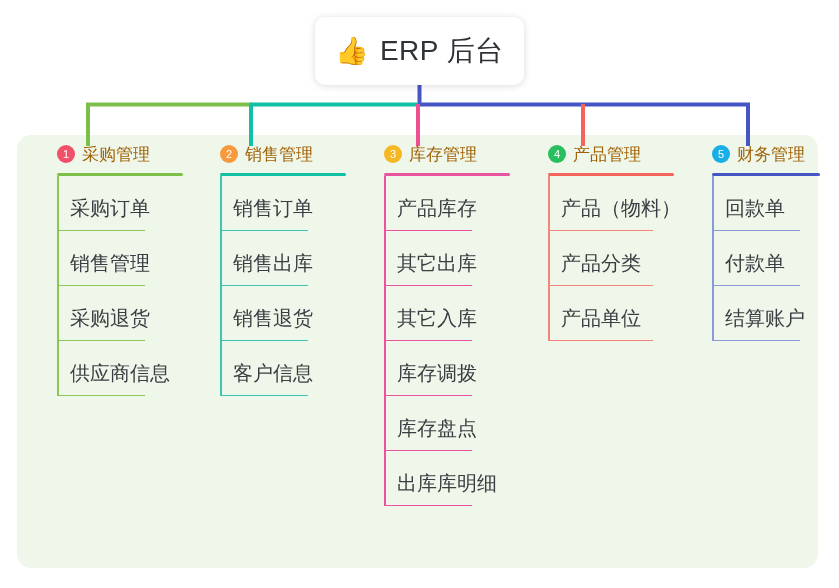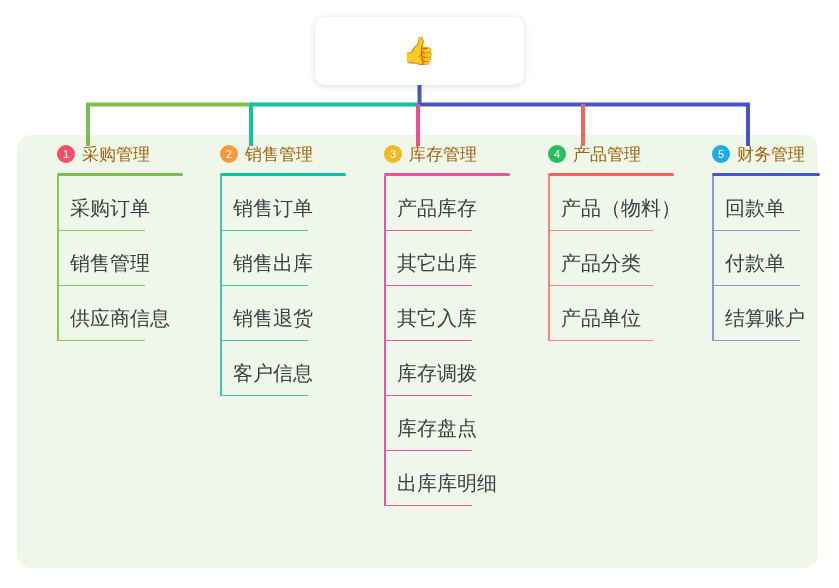--- a/index.html
+++ b/index.html
@@ -163,20 +163,21 @@
 
     <line x1="88" y1="104" x2="88" y2="146" stroke="#7cc04b" stroke-width="4"></line>
     <line x1="251" y1="104" x2="251" y2="146" stroke="#12c0a4" stroke-width="4"></line>
     <line x1="418" y1="104" x2="418" y2="146" stroke="#ed4f91" stroke-width="4"></line>
     <line x1="583" y1="104" x2="583" y2="146" stroke="#f4645c" stroke-width="4"></line>
     <line x1="748" y1="104" x2="748" y2="146" stroke="#4655c4" stroke-width="4"></line>
   </svg>
 
   <div class="root-node">
     <span class="root-emoji">👍</span>
+    <span class="root-title">ERP 后台</span>
   </div>
 
   <div class="columns">
       <div class="column" style="left: 20px;">
         <div class="col-header">
           <span class="badge" style="background: rgb(240, 80, 106);">1</span>
           <span class="col-title">采购管理</span>
         </div>
         <div class="col-rule" style="background: rgb(124, 192, 75); width: 126px;"></div>
         <div class="items">
@@ -185,20 +186,25 @@
             <div class="item-label">采购订单</div>
             <div class="item-rule" style="background: rgb(140, 198, 87); width: 88px;"></div>
           </div>
           <div class="item">
             <div class="item-stem" style="background: rgb(140, 198, 87);"></div>
             <div class="item-label">销售管理</div>
             <div class="item-rule" style="background: rgb(140, 198, 87); width: 88px;"></div>
           </div>
           <div class="item">
             <div class="item-stem" style="background: rgb(140, 198, 87);"></div>
+            <div class="item-label">采购退货</div>
+            <div class="item-rule" style="background: rgb(140, 198, 87); width: 88px;"></div>
+          </div>
+          <div class="item">
+            <div class="item-stem" style="background: rgb(140, 198, 87);"></div>
             <div class="item-label">供应商信息</div>
             <div class="item-rule" style="background: rgb(140, 198, 87); width: 88px;"></div>
           </div>
         </div>
       </div>
       <div class="column" style="left: 183px;">
         <div class="col-header">
           <span class="badge" style="background: rgb(248, 154, 60);">2</span>
           <span class="col-title">销售管理</span>
         </div>

